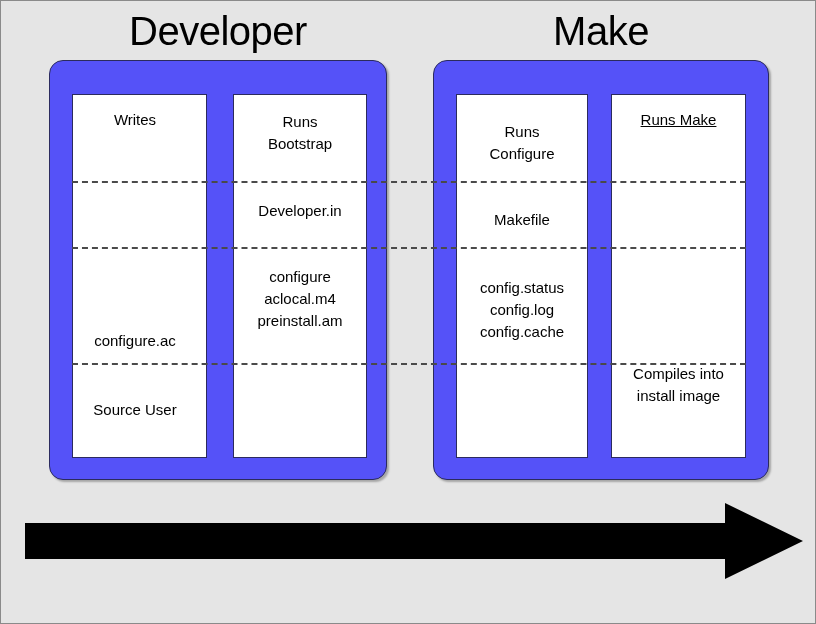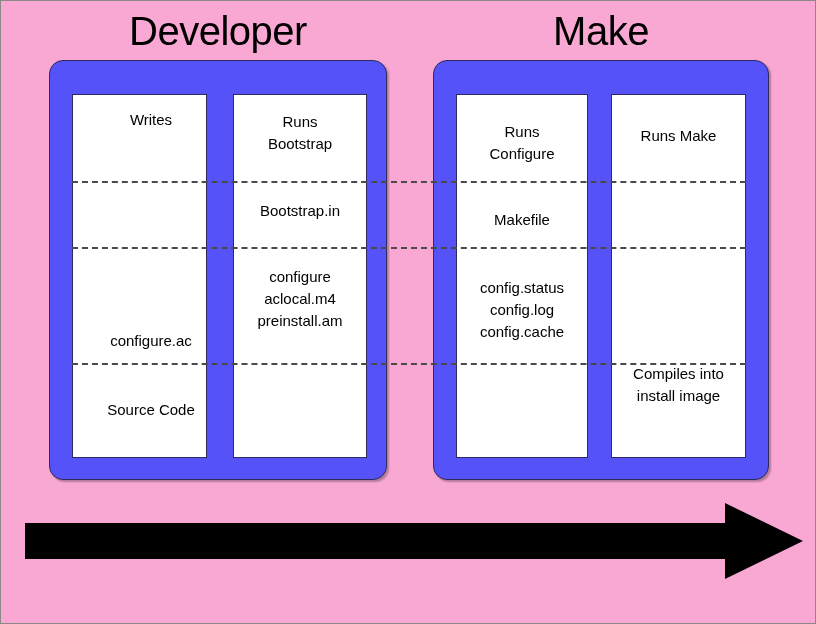--- a/index.html
+++ b/index.html
@@ -9,21 +9,21 @@
     background: #ffffff;
   }
   body {
     font-family: "Liberation Sans", sans-serif;
   }
 
   #canvas {
     position: relative;
     width: 816px;
     height: 624px;
-    background: #f9a8d4;
+    background: #e5e5e5;
     box-sizing: border-box;
     border: 1px solid #8a8a8a;
     overflow: hidden;
   }
 
   
   .panel-title {
     position: absolute;
     font-size: 40px;
     line-height: 44px;
@@ -78,21 +78,21 @@
   .cell {
     position: absolute;
     text-align: center;
     font-size: 15px;
     line-height: 22px;
     color: #000000;
     white-space: pre-line;
   }
 
   
-  .c1 { left: 71px;  width: 158px; }
+  .c1 { left: 55px;  width: 158px; }
   .c2 { left: 232px; width: 134px; }
   .c3 { left: 455px; width: 132px; }
   .c4 { left: 610px; width: 135px; }
 
   
   .r1 { top: 108px; }
   .r1-two { top: 110px; }
   .r2 { top: 199px; }
   .r3-one { top: 286px; margin-top: 43px; }
   .r3-three { top: 265px; }
@@ -135,45 +135,45 @@
 
   <div class="dash-line" id="dash-2"></div>
 
   <div class="dash-line" id="dash-3"></div>
 
   <div class="cell c1 r1">Writes</div>
 
 
   <div class="cell c1 r3-one">configure.ac</div>
 
-  <div class="cell c1 r4-two" style="top:398px;">Source Code</div>
+  <div class="cell c1 r4-two" style="top:398px;">Source User</div>
 
   <div class="cell c2 r1-two">Runs
 Bootstrap</div>
 
-  <div class="cell c2 r2">Bootstrap.in</div>
+  <div class="cell c2 r2">Developer.in</div>
 
   <div class="cell c2 r3-three">configure
 aclocal.m4
 preinstall.am</div>
 
   <div class="cell c2 r4-two empty-cell"></div>
 
   <div class="cell c3 r1-two" style="top:120px;">Runs
 Configure</div>
 
   <div class="cell c3 r2" style="top:208px;">Makefile</div>
 
   <div class="cell c3 r3-three" style="top:276px;">config.status
 config.log
 config.cache</div>
 
   <div class="cell c3 r4-two empty-cell"></div>
 
-  <div class="cell c4 r1" style="top:124px;">Runs Make</div>
+  <div class="cell c4 r1" style="top:108px;text-decoration:underline;">Runs Make</div>
 
   <div class="cell c4 r2 empty-cell"></div>
 
   <div class="cell c4 r3-one empty-cell"></div>
 
   <div class="cell c4 r4-two">Compiles into
 install image</div>
 
   <svg id="flow-arrow" viewBox="0 0 778 80" preserveAspectRatio="none">
     <polygon points="0,22 700,22 700,2 778,40 700,78 700,58 0,58" fill="#000000"></polygon>

